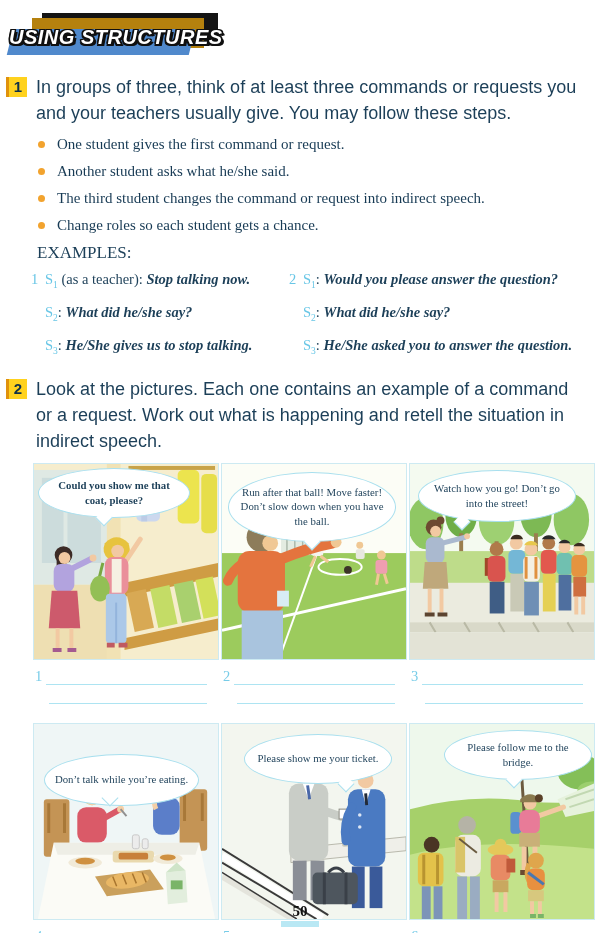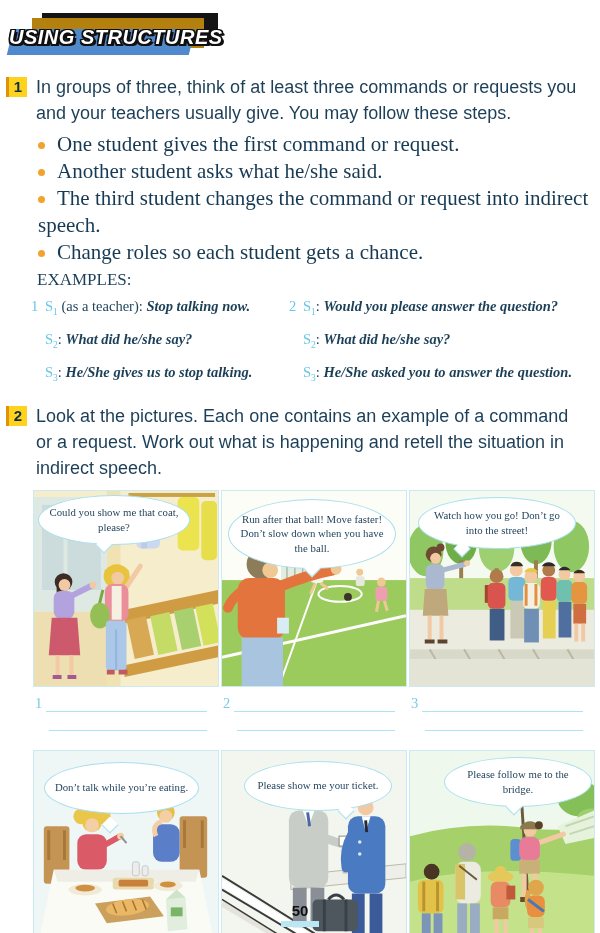--- a/index.html
+++ b/index.html
@@ -23,21 +23,21 @@
   .numbox{
     flex:none;width:21px;height:20px;margin:3px 9px 0 0;background:#ffd21e;border-left:3px solid #e0920c;
     color:#0e3048;font-family:"Liberation Sans",sans-serif;font-weight:bold;font-size:15px;
     line-height:20px;text-align:center;box-sizing:border-box;
   }
   .instruction{
     margin:0;width:552px;font-family:"Liberation Sans",sans-serif;font-size:18px;line-height:26px;color:#1c3f58;
   }
   
   .steps{list-style:none;margin:5px 0 0 38px;padding:0;}
-  .steps li{font-size:21px;line-height:27px;color:#173a54;}
+  .steps li{font-size:15px;line-height:27px;color:#173a54;}
   .dot{display:inline-block;width:7px;height:7px;border-radius:50%;background:#f2a32e;margin:0 12px 2px 0;vertical-align:middle;}
   .examples-label{font-family:Liberation Serif, serif;font-size:17px;line-height:22px;margin:3px 0 2px 37px;}
   
   .examples-grid{display:flex;margin-left:31px;}
   .example{display:flex;}
   .example.first{width:258px;flex:none;}
   .example.second{flex:1;}
   .ex-num{color:#68c6e6;font-size:14.5px;line-height:27px;width:14px;flex:none;}
   .ex-lines{flex:1;}
   .dlg{font-size:14.5px;line-height:27px;white-space:nowrap;}
@@ -60,21 +60,21 @@
   }
   
   .blanks{display:flex;gap:2px;margin-left:33px;height:63px;}
   .bcell{width:186px;box-sizing:border-box;padding-top:9px;}
   .l1{display:flex;align-items:flex-end;padding:0 12px 0 2px;}
   .bnum{color:#77cce8;font-size:14.5px;line-height:1.1;margin-right:4px;}
   .bline{flex:1;border-bottom:1.5px solid #ade4f2;height:14px;}
   .l2{margin:18px 12px 0 16px;border-bottom:1.5px solid #ade4f2;height:0;}
   
   .pageno{position:absolute;left:0;right:0;bottom:6px;text-align:center;}
-  .pageno .num{font-family:Liberation Sans, sans-serif;font-weight:bold;font-size:15px;color:#101010;}
+  .pageno .num{font-family:Liberation Serif, serif;font-weight:bold;font-size:15px;color:#101010;}
   .pageno-bar{width:38px;height:6px;background:#b9e8f4;margin:1px auto 0;}
 </style>
 </head>
 <body>
 
 <header class="banner">
   <div class="b-black"></div>
   <div class="b-orange"></div>
   <div class="b-blue"></div>
   <span class="b-text">USING STRUCTURES</span>
@@ -153,21 +153,21 @@
         <circle cx="85" cy="88" r="6.5" fill="#f2c9a2"></circle>
         <path d="M92,100 L108,76" stroke="#f2c9a2" stroke-width="5" stroke-linecap="round"></path>
         <rect x="72" y="94" width="24" height="38" rx="8" fill="#ea8f9a"></rect>
         <rect x="79" y="96" width="10" height="34" fill="#f6f0e2"></rect>
         <path d="M70,100 L66,116" stroke="#7aa843" stroke-width="3"></path>
         <ellipse cx="67" cy="126" rx="10" ry="13" fill="#93bf55"></ellipse>
         <rect x="73" y="131" width="21" height="50" rx="4" fill="#abc8e8"></rect>
         <path d="M83.5,140 L83.5,181" stroke="#93b4dc" stroke-width="2"></path>
         <path d="M74,183 L82,183 M86,183 L95,183" stroke="#c05a60" stroke-width="5"></path>
       </svg>
-      <div class="bubble" style="left:4px;top:4px;width:152px;height:50px;">
+      <div class="bubble" style="left:4px;top:4px;width:152px;height:50px;font-weight:bold;">
         <span>Could you show me that coat, please?</span>
       </div>
       <div class="tail" style="left:64px;top:48px;"></div>
     </div>
 
     <div class="panel">
       <svg viewBox="0 0 187 197" preserveAspectRatio="none">
         <rect width="187" height="197" fill="#fcfdf6"></rect>
         <rect x="0" y="90" width="187" height="107" fill="#9ccb5d"></rect>
         <path d="M0,168 L187,126" stroke="#ffffff" stroke-width="3"></path>
@@ -314,21 +314,21 @@
         <ellipse cx="136" cy="134.8" rx="8" ry="3" fill="#cf9040"></ellipse>
         <rect x="100" y="112" width="7" height="14" rx="2" fill="#ececec" stroke="#c8c8c8"></rect>
         <rect x="110" y="116" width="6" height="10" rx="2" fill="#ececec" stroke="#c8c8c8"></rect>
         <polygon points="62,154 118,147 132,167 74,174" fill="#caa05c"></polygon>
         <ellipse cx="95" cy="158" rx="22" ry="8" fill="#e9b765" transform="rotate(-7 95 158)"></ellipse>
         <path d="M80,154 l4,10 M90,152 l4,10 M100,151 l4,10 M110,150 l4,10" stroke="#a8752e" stroke-width="1.5"></path>
         <polygon points="134,150 154,148 156,180 136,182" fill="#e2eedd"></polygon>
         <polygon points="134,150 154,148 145,140" fill="#cfe4c8"></polygon>
         <rect x="139" y="158" width="12" height="9" fill="#7ab468"></rect>
       </svg>
-      <div class="bubble" style="left:10px;top:11px;width:155px;height:52px;">
+      <div class="bubble" style="left:10px;top:30px;width:155px;height:52px;">
         <span>Don’t talk while you’re eating.</span>
       </div>
       <div class="tail" style="left:70px;top:68px;"></div>
     </div>
 
     <div class="panel">
       <svg viewBox="0 0 187 197" preserveAspectRatio="none">
         <rect width="187" height="197" fill="#f3f6ef"></rect>
         <polygon points="70,126 187,114 187,128 70,140" fill="#efefe9" stroke="#b8b8ac" stroke-width="1"></polygon>
         <rect x="122" y="119" width="26" height="4" rx="2" fill="#c8c8ba" transform="rotate(-5 135 121)"></rect>

